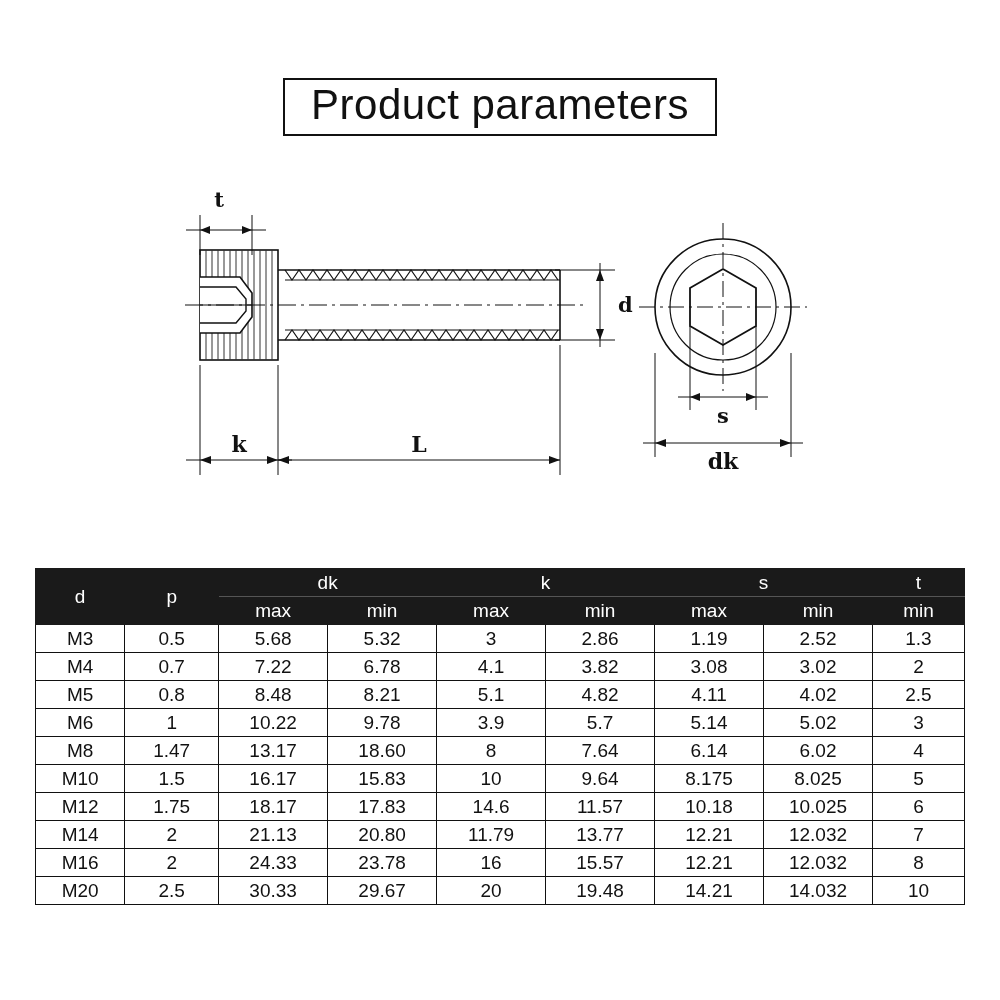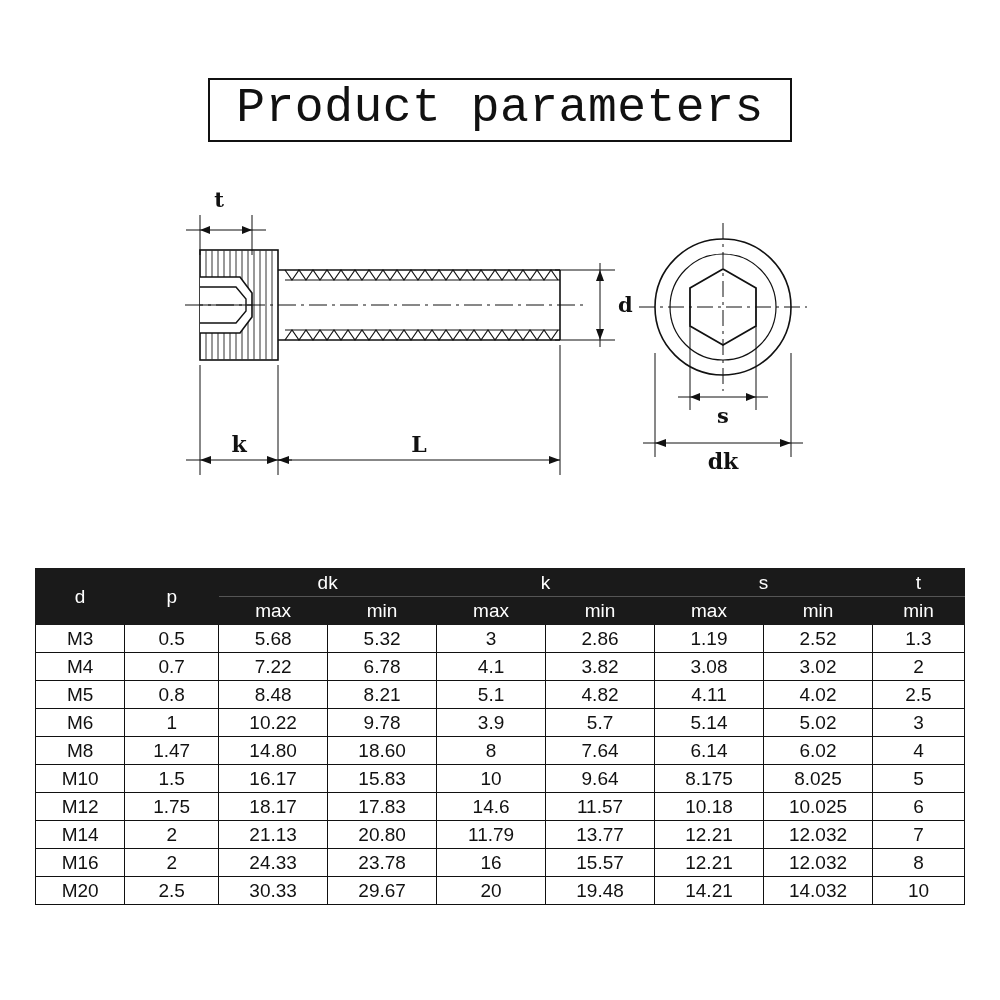--- a/index.html
+++ b/index.html
@@ -24,22 +24,22 @@
     top: 78px;
     display: flex;
     justify-content: center;
   }
   .title-box {
     border: 2px solid #111;
     padding: 4px 26px 8px 26px;
     line-height: 1;
   }
   .title-box .title-text {
-    font-family: Liberation Mono, monospace;
-    font-size: 48px;
+    font-family: Liberation Sans, sans-serif;
+    font-size: 42px;
     letter-spacing: 0.5px;
     color: #111;
     white-space: nowrap;
   }
 
   
   .diagram {
     position: absolute;
     left: 0;
     top: 175px;
@@ -269,21 +269,21 @@
           <td>9.78</td>
           <td>3.9</td>
           <td>5.7</td>
           <td>5.14</td>
           <td>5.02</td>
           <td>3</td>
         </tr>
         <tr>
           <td>M8</td>
           <td>1.47</td>
-          <td>14.80</td>
+          <td>13.17</td>
           <td>18.60</td>
           <td>8</td>
           <td>7.64</td>
           <td>6.14</td>
           <td>6.02</td>
           <td>4</td>
         </tr>
         <tr>
           <td>M10</td>
           <td>1.5</td>

